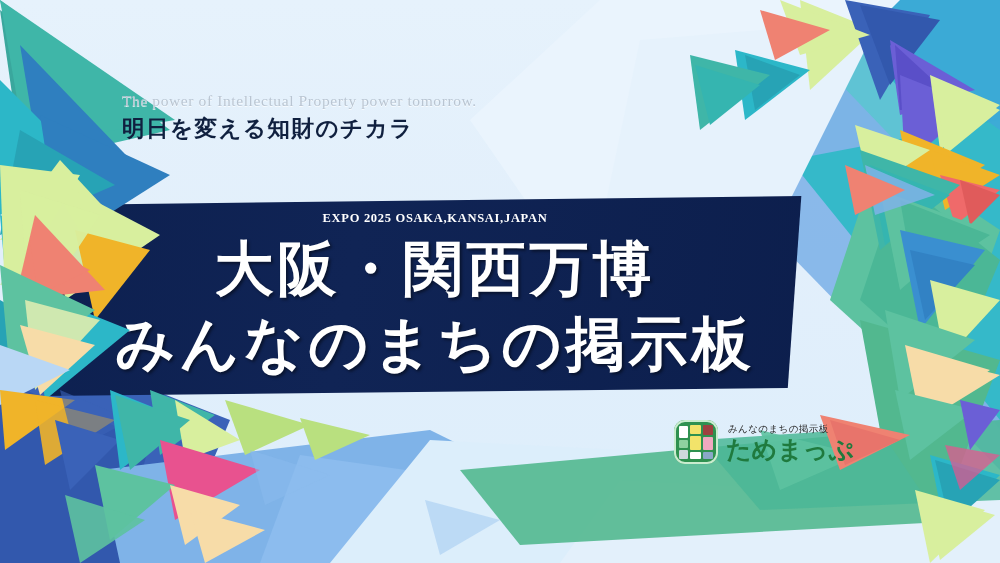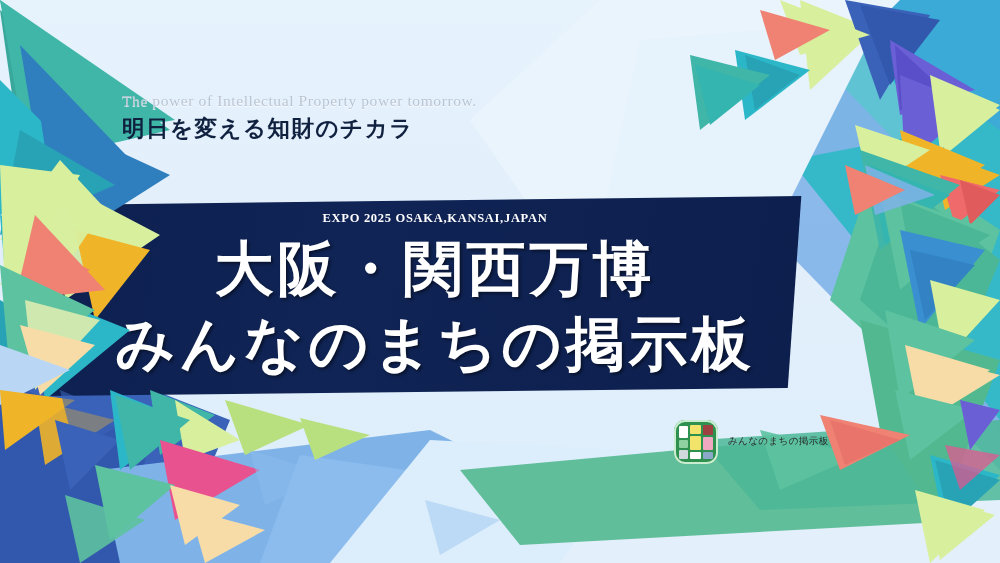--- a/index.html
+++ b/index.html
@@ -269,16 +269,17 @@
         <div class="tile" style="left: 29px; top: 5px; width: 10px; height: 10px; background: rgb(158, 64, 64);"></div>
         <div class="tile" style="left: 5px; top: 20px; width: 9px; height: 8px; background: rgb(143, 209, 160);"></div>
         <div class="tile" style="left: 16px; top: 16px; width: 11px; height: 14px; background: rgb(242, 227, 106);"></div>
         <div class="tile" style="left: 29px; top: 17px; width: 10px; height: 13px; background: rgb(240, 168, 192);"></div>
         <div class="tile" style="left: 5px; top: 30px; width: 9px; height: 9px; background: rgb(207, 216, 220);"></div>
         <div class="tile" style="left: 16px; top: 32px; width: 11px; height: 7px; background: rgb(255, 255, 255);"></div>
         <div class="tile" style="left: 29px; top: 32px; width: 10px; height: 7px; background: rgb(138, 168, 200);"></div>
       </div>
     <div id="logo-text">
       <p id="logo-sub">みんなのまちの掲示板</p>
+      <p id="logo-name">ためまっぷ</p>
     </div>
   </div>
 
 </div>
 
 </body></html>

